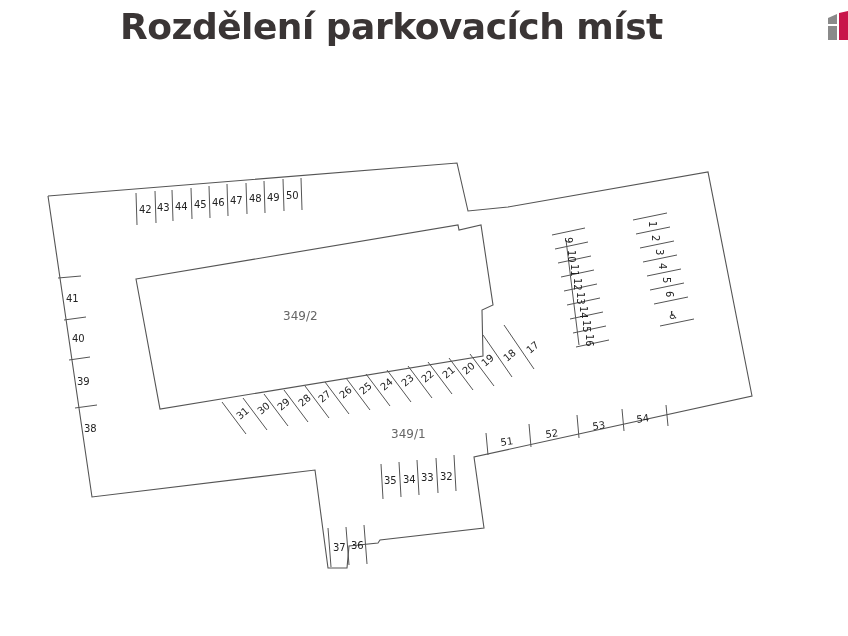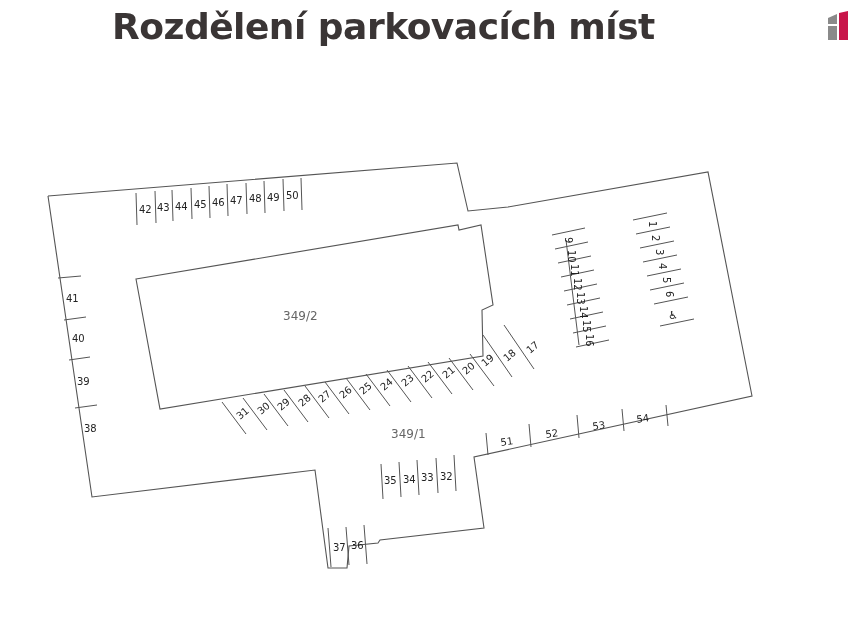--- a/index.html
+++ b/index.html
@@ -1,18 +1,18 @@
 <!DOCTYPE html>
 <html><head>
 <meta charset="utf-8">
 <style>
   html, body { margin: 0; padding: 0; background: #ffffff; }
   body { width: 848px; height: 636px; position: relative; overflow: hidden; font-family: "Liberation Sans", sans-serif; }
   .title {
-    position: absolute; left: 112px; top: 6px;
+    position: absolute; left: 120px; top: 6px;
     font-family: "DejaVu Sans", sans-serif; font-weight: bold;
     font-size: 36px; color: #3a3535; letter-spacing: -0.5px;
     white-space: nowrap;
   }
   .logo { position: absolute; left: 826px; top: 10px; width: 22px; height: 32px; }
   svg.plan { position: absolute; left: 0; top: 0; }
   svg.plan text { font-family: "DejaVu Sans", sans-serif; font-size: 10px; fill: #222; }
   svg.plan .parcel { font-size: 12px; fill: #666; }
 </style>
 </head>

